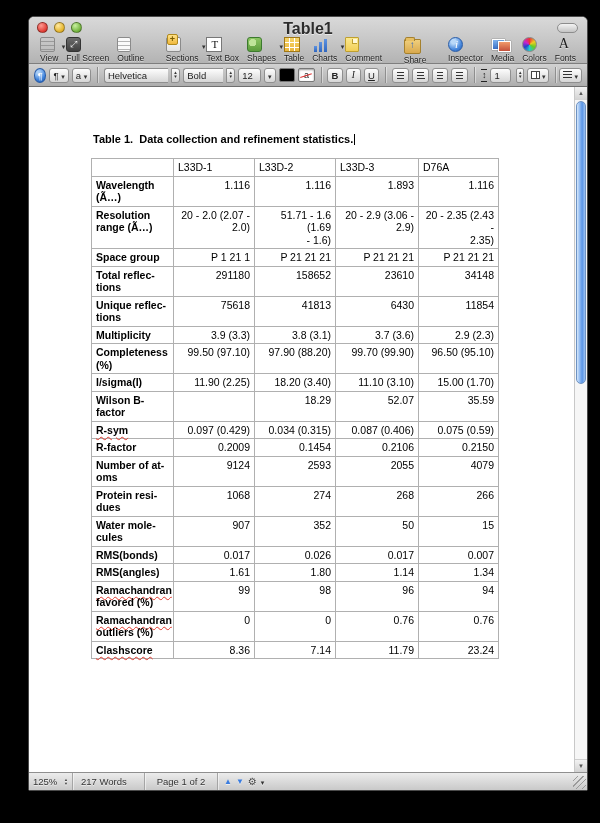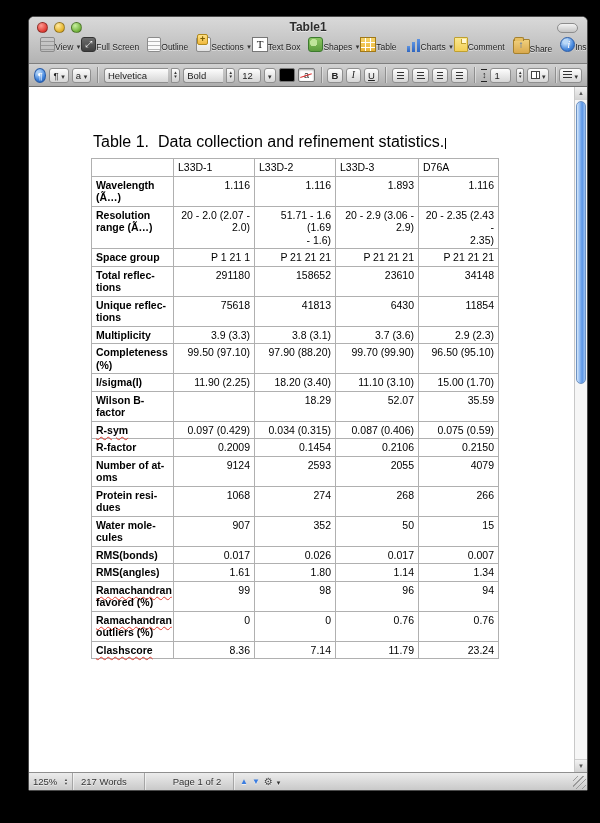--- a/index.html
+++ b/index.html
@@ -7,34 +7,34 @@
 
   .window { position:absolute; left:28px; top:16px; width:560px; height:775px;
             border-radius:6px 6px 2px 2px; background:#fff; border:1px solid #4a4a4a;
             box-shadow:0 8px 24px rgba(0,0,0,.7); overflow:hidden; }
 
   
   .chrome { position:absolute; left:0; top:0; right:0; height:47px;
             background:linear-gradient(to bottom,#d9d9d9 0%,#c9c9c9 45%,#b3b3b3 100%);
             border-bottom:1px solid #7e7e7e; }
   .titlebar { position:relative; height:20px; }
-  .title { position:absolute; left:0; right:0; top:3px; text-align:center; font-size:12px;
+  .title { position:absolute; left:0; right:0; top:3px; text-align:center; font-size:16px;
            font-weight:bold; color:#2d2d2d; text-shadow:0 1px 0 rgba(255,255,255,.6); }
   .lights { position:absolute; left:8px; top:5px; display:flex; gap:6px; }
   .light { width:11px; height:11px; border-radius:50%; border:1px solid rgba(0,0,0,.35); }
   .light.red    { background:radial-gradient(circle at 35% 30%, #ff9a92, #e03c34 70%); }
   .light.yellow { background:radial-gradient(circle at 35% 30%, #ffe9a0, #e4b32a 70%); }
   .light.green  { background:radial-gradient(circle at 35% 30%, #c8f0a0, #72b33c 70%); }
   .lozenge { position:absolute; right:9px; top:6px; width:21px; height:10px; border-radius:5px;
              background:linear-gradient(#f4f4f4,#c4c4c4); border:1px solid #8d8d8d; }
 
   .toolbar { position:relative; height:27px; display:flex; align-items:flex-start;
              justify-content:space-between; padding:0 7px; }
   .tb-group { display:flex; }
-  .tb-item { position:relative; display:flex; flex-direction:row; align-items:flex-end;
+  .tb-item { position:relative; display:flex; flex-direction:column; align-items:flex-start;
              padding:0 4px; cursor:default; }
   .tb-label { font-size:8.5px; color:#1d1d1d; text-shadow:0 1px 0 rgba(255,255,255,.55);
               margin-top:1px; white-space:nowrap; }
   .tbicon { position:relative; width:20px; height:15px; display:block; }
   .dd { position:absolute; right:-3px; top:6px; font-size:7px; color:#333; line-height:7px; }
   .g::before{ display:inline-block; }
 
   
   .i-view { width:15px; background:linear-gradient(#fdfdfd,#dcdcdc); border:1px solid #8b8b8b; border-radius:2px;
             background-image:repeating-linear-gradient(to bottom, transparent 0 3px, #9a9a9a 3px 4px); }
@@ -124,21 +124,21 @@
   .cols-glyph::before { content:""; position:absolute; left:4px; top:0; bottom:0; width:1px; background:#444; }
   .list-glyph { width:9px; height:8px; margin-right:2px;
                 background:repeating-linear-gradient(to bottom, #333 0 1px, transparent 1px 3px); }
   .fb-right { margin-left:auto; display:flex; align-items:center; }
   .g-down::before { content:"▾"; font-size:7px; color:#333; }
   .g-up-small::before { content:"▲"; }
   .g-dn-small::before { content:"▼"; }
 
   
   .docarea { position:absolute; left:0; top:70px; right:0; bottom:18px; background:#fff; overflow:hidden; }
-  .doc-title { position:absolute; left:64px; top:46px; font-size:16px; font-weight:normal; color:#000; white-space:pre;text-align:right; }
+  .doc-title { position:absolute; left:64px; top:46px; font-size:11px; font-weight:bold; color:#000; white-space:pre;text-align:right; }
   .caret { display:inline-block; width:1px; height:11px; background:#000; vertical-align:-2px; margin-left:1px; }
 
   table.stats { position:absolute; left:62px; top:71px; width:407px; border-collapse:collapse;
                 table-layout:fixed; font-size:10.5px; line-height:12.5px; color:#000; }
   table.stats th, table.stats td { border:1px solid #b0b0b0; padding:2px 4px; vertical-align:top; }
   table.stats thead th { text-align:left; font-weight:normal; }
   table.stats th.rowlab { text-align:left; font-weight:bold; }
   table.stats td.val { text-align:right; white-space:pre-line; font-weight:normal; }
   .lab-line { display:block; }
   .sq { text-decoration:underline; text-decoration-style:wavy; text-decoration-color:#e23a2e;
@@ -157,21 +157,21 @@
 
   
   .statusbar { position:absolute; left:0; right:0; bottom:0; height:18px;
                background:linear-gradient(#ececec,#c9c9c9); border-top:1px solid #8f8f8f;
                display:flex; align-items:center; font-size:9.5px; color:#333;
                text-shadow:0 1px 0 rgba(255,255,255,.6); }
   .st-sep { width:1px; align-self:stretch; background:#a5a5a5; box-shadow:1px 0 0 rgba(255,255,255,.5); }
   .st-zoom { width:43px; display:flex; align-items:center; justify-content:space-between; padding:0 4px; }
   .st-zoom .mini-step { display:flex; flex-direction:column; font-size:4px; line-height:4px; color:#444; }
   .st-words { width:71px; padding-left:8px; }
-  .st-page { width:72px; text-align:center;margin-left:16px; }
+  .st-page { width:72px; text-align:center; }
   .st-nav { display:flex; align-items:center; gap:4px; padding:0 6px; }
   .tri { font-size:8px; color:#3b7de0; line-height:8px; }
   .gear { font-size:10px; color:#444; }
   .grip { position:absolute; right:1px; bottom:1px; width:13px; height:13px;
           background:repeating-linear-gradient(135deg, transparent 0 3px, #9a9a9a 3px 4px); }
 </style>
 </head>
 <body>
 
 <div class="window">

